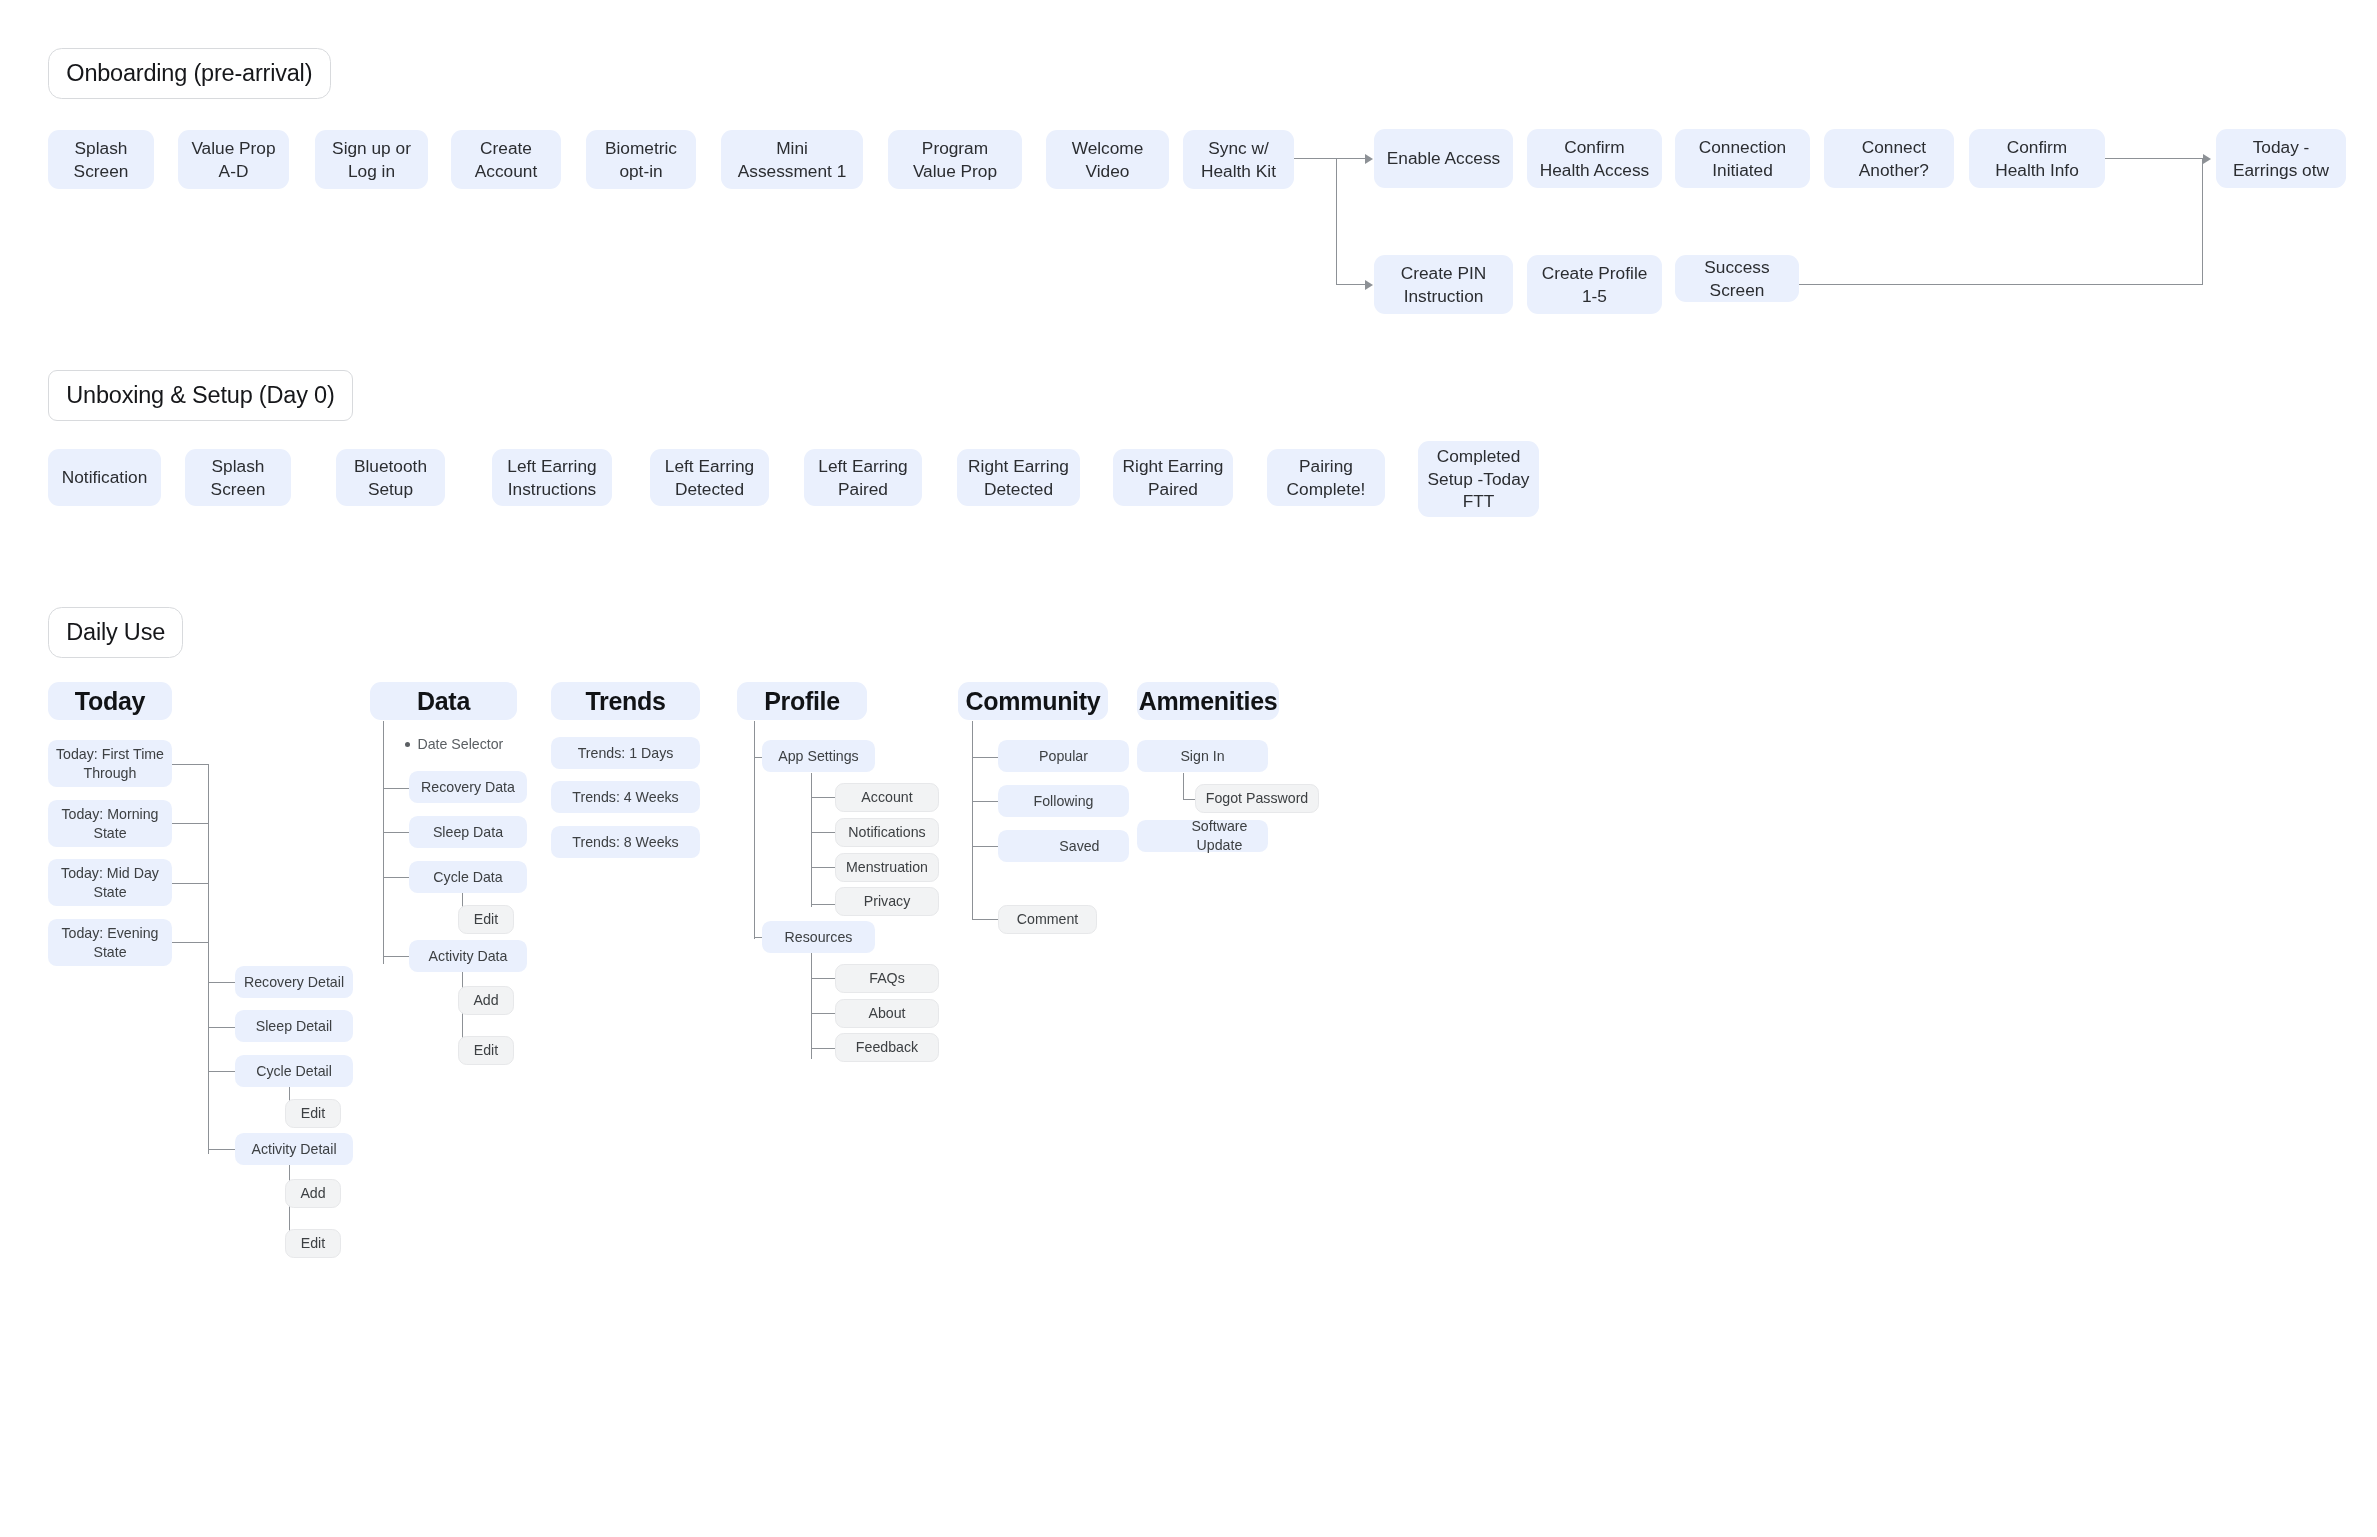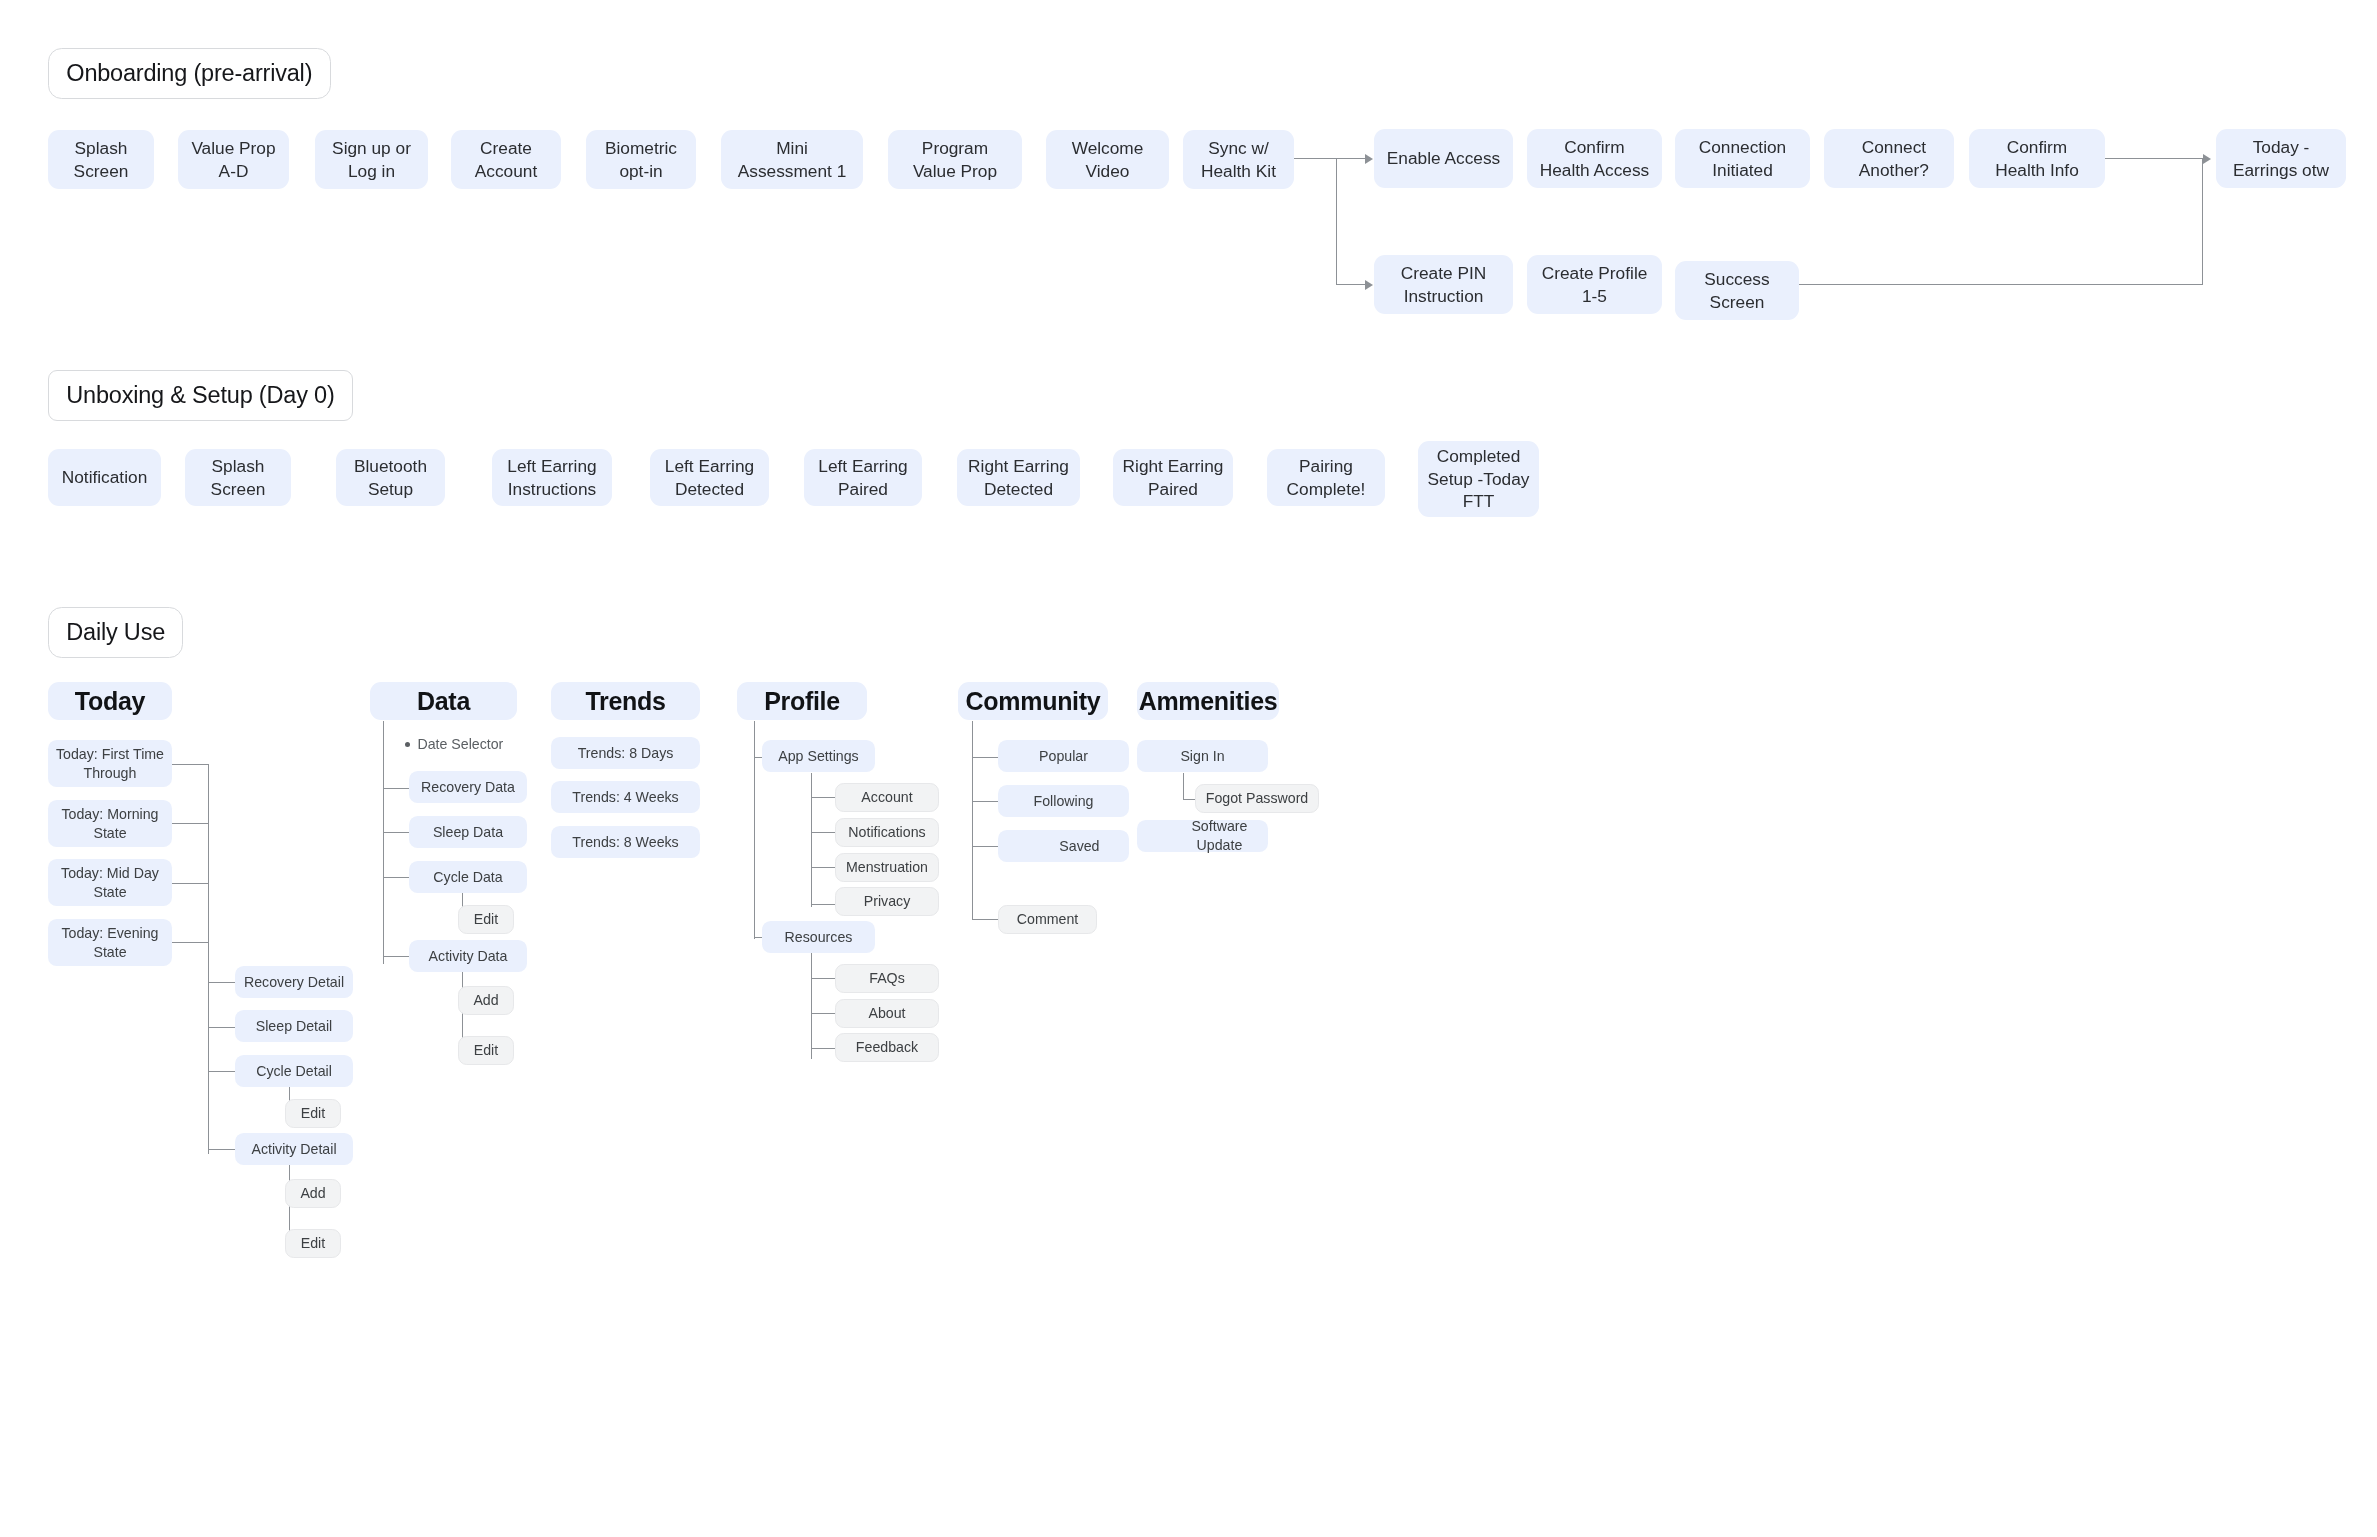--- a/index.html
+++ b/index.html
@@ -132,21 +132,21 @@
 Initiated</div>
   <div class="card" style="left:1824px; top:129px; width:130px; height:59px;padding-left:16px;">Connect
 Another?</div>
   <div class="card" style="left:1969px; top:129px; width:136px; height:59px;">Confirm
 Health Info</div>
 
   <div class="card" style="left:1374px; top:255px; width:139px; height:59px;">Create PIN
 Instruction</div>
   <div class="card" style="left:1527px; top:255px; width:135px; height:59px;">Create Profile
 1-5</div>
-  <div class="card" style="left:1675px; top:255px; width:124px; height:59px;margin-top:6px;">Success
+  <div class="card" style="left:1675px; top:255px; width:124px; height:47px;">Success
 Screen</div>
 
   <div class="ln h" style="left:2105px; top:158px; width:98px;"></div>
   <div class="ln h" style="left:1799px; top:284px; width:404px;"></div>
   <div class="ln v" style="left:2202px; top:158px; height:126px;"></div>
   <div class="arrow" style="left:2203px; top:154px;"></div>
   <div class="card" style="left:2216px; top:129px; width:130px; height:59px;">Today  -
 Earrings otw</div>
 
   <div class="section-pill" style="left:48px; top:370px;border-radius:9px;">Unboxing &amp; Setup (Day 0)</div>
@@ -233,21 +233,21 @@
   <div class="ln h" style="left:462px; top:919px; width:27px;"></div>
   <div class="chip" style="left:458px; top:905px; width:56px; height:28.5px;">Edit</div>
 
   <div class="ln v" style="left:462px; top:972px; height:79px;"></div>
   <div class="ln h" style="left:462px; top:1001px; width:27px;"></div>
   <div class="ln h" style="left:462px; top:1050px; width:27px;"></div>
   <div class="chip" style="left:458px; top:986px; width:56px; height:28.5px;">Add</div>
   <div class="chip" style="left:458px; top:1036px; width:56px; height:28.5px;">Edit</div>
 
   <div class="card big-label" style="left:551px; top:682px; width:149px; height:38px;">Trends</div>
-  <div class="card small" style="left:551px; top:737px; width:149px; height:32px;">Trends: 8 Days</div>
+  <div class="card small" style="left:551px; top:737px; width:149px; height:32px;">Trends: 1 Days</div>
   <div class="card small" style="left:551px; top:781px; width:149px; height:32px;">Trends: 4 Weeks</div>
   <div class="card small" style="left:551px; top:826px; width:149px; height:32px;">Trends: 8 Weeks</div>
 
   <div class="card big-label" style="left:737px; top:682px; width:130px; height:38px;">Profile</div>
 
   <div class="ln v" style="left:754px; top:721px; height:218px;"></div>
   <div class="ln h" style="left:754px; top:757px; width:26px;"></div>
   <div class="ln h" style="left:754px; top:937px; width:26px;"></div>
 
   <div class="card small" style="left:762px; top:740px; width:113px; height:32px;">App Settings</div>

